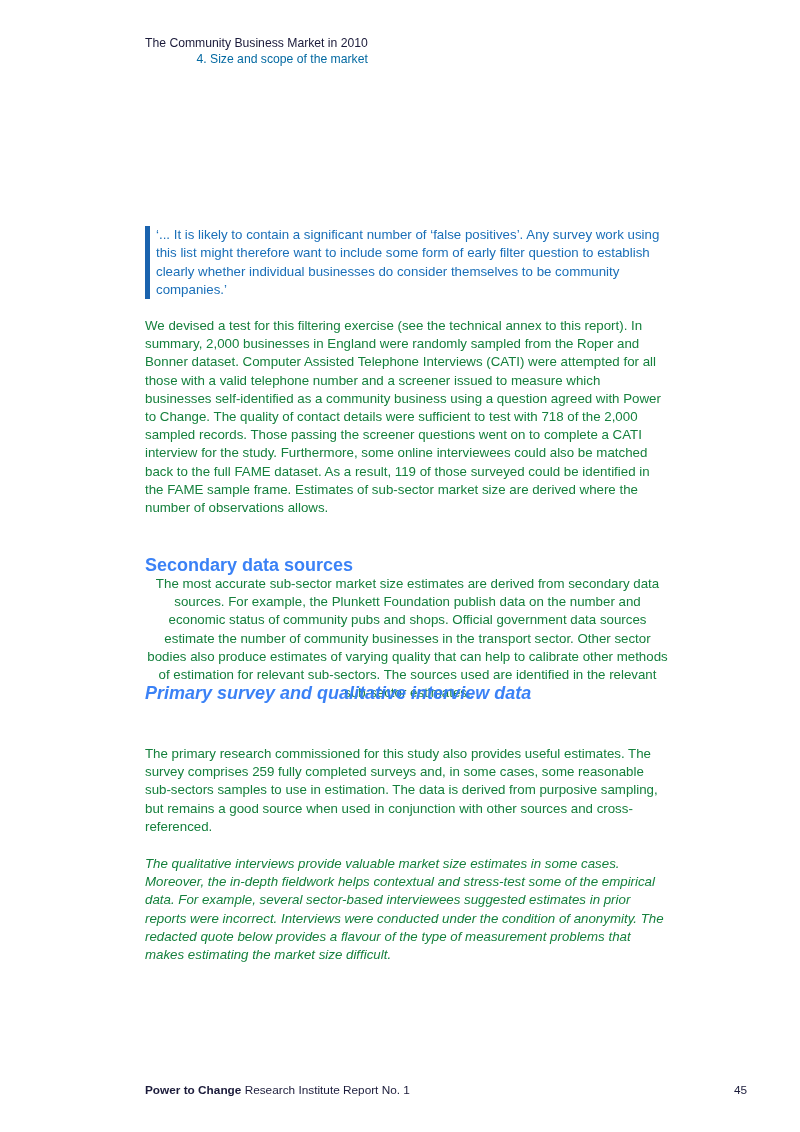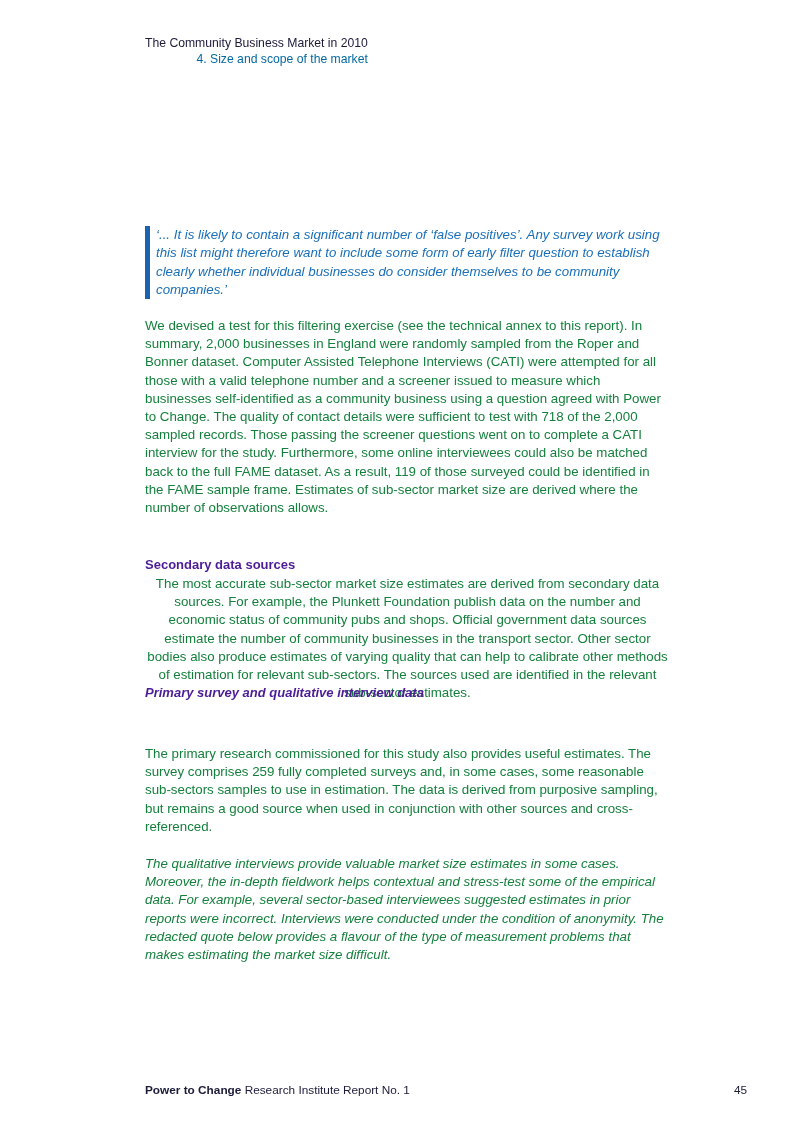--- a/index.html
+++ b/index.html
@@ -32,40 +32,39 @@
       text-align: right;
     }
     .quote {
       position: absolute;
       left: 145px;
       top: 226px;
       width: 525px;
       border-left: 5px solid #1a63ae;
       padding-left: 6px;
       color: #1a6fb8;
-      font-style: italic;
       font-size: 13.3px;
       line-height: 18.3px;
     }
     .body-text {
       position: absolute;
       left: 145px;
       width: 525px;
       font-size: 13.3px;
       line-height: 18.2px;
       color: #15803d;
       margin: 0;
     }
     .heading {
       position: absolute;
       left: 145px;
-      font-size: 13px;
+      font-size: 18px;
       line-height: 18px;
       font-weight: bold;
-      color: #4c1d95;
+      color: #3b82f6;
       margin: 0;
     }
     #p1 { top: 317px; }
     #h1 { top: 556px; }
     #p2 { top: 575px; text-align: center; }
     #h2 { top: 684px; font-style: italic; }
     #p3 { top: 745px; }
     #p4 { top: 855px; font-style: italic; }
     .footer {
       position: absolute;

